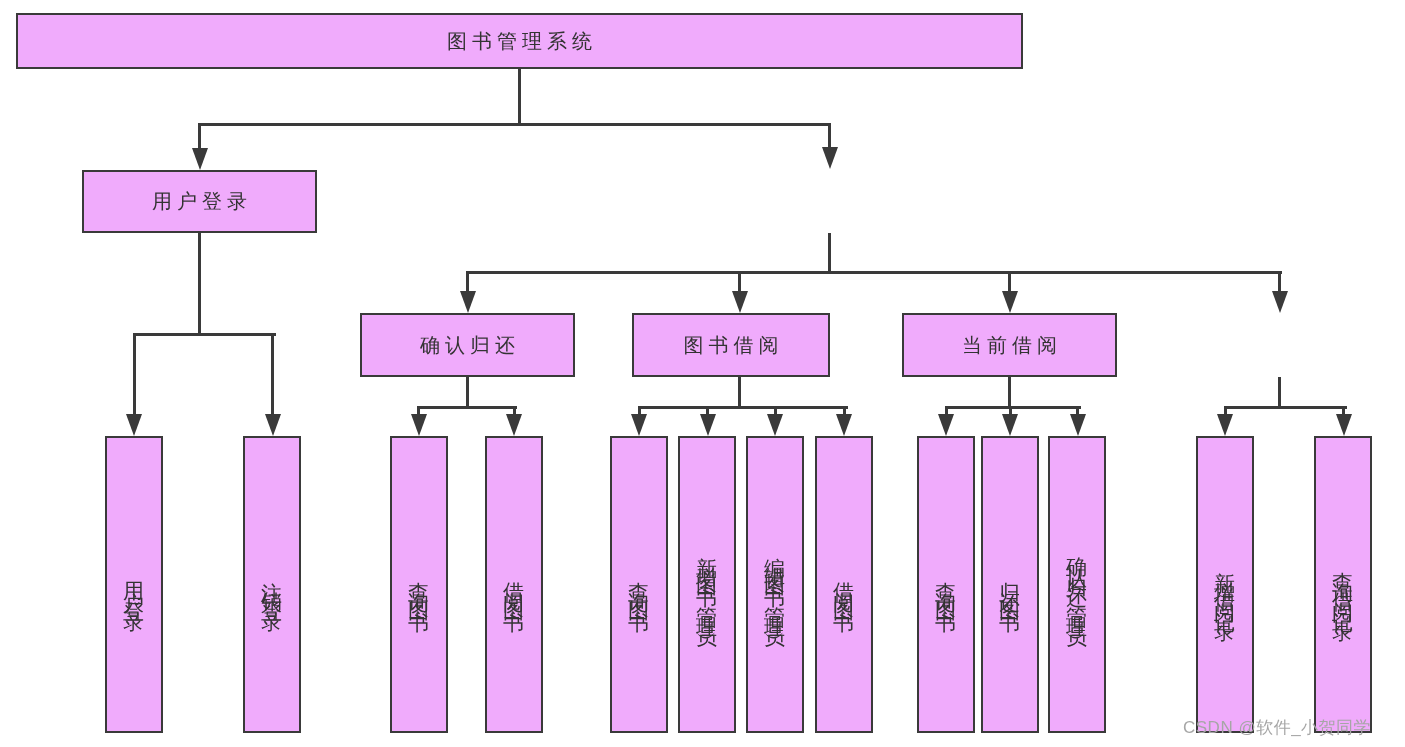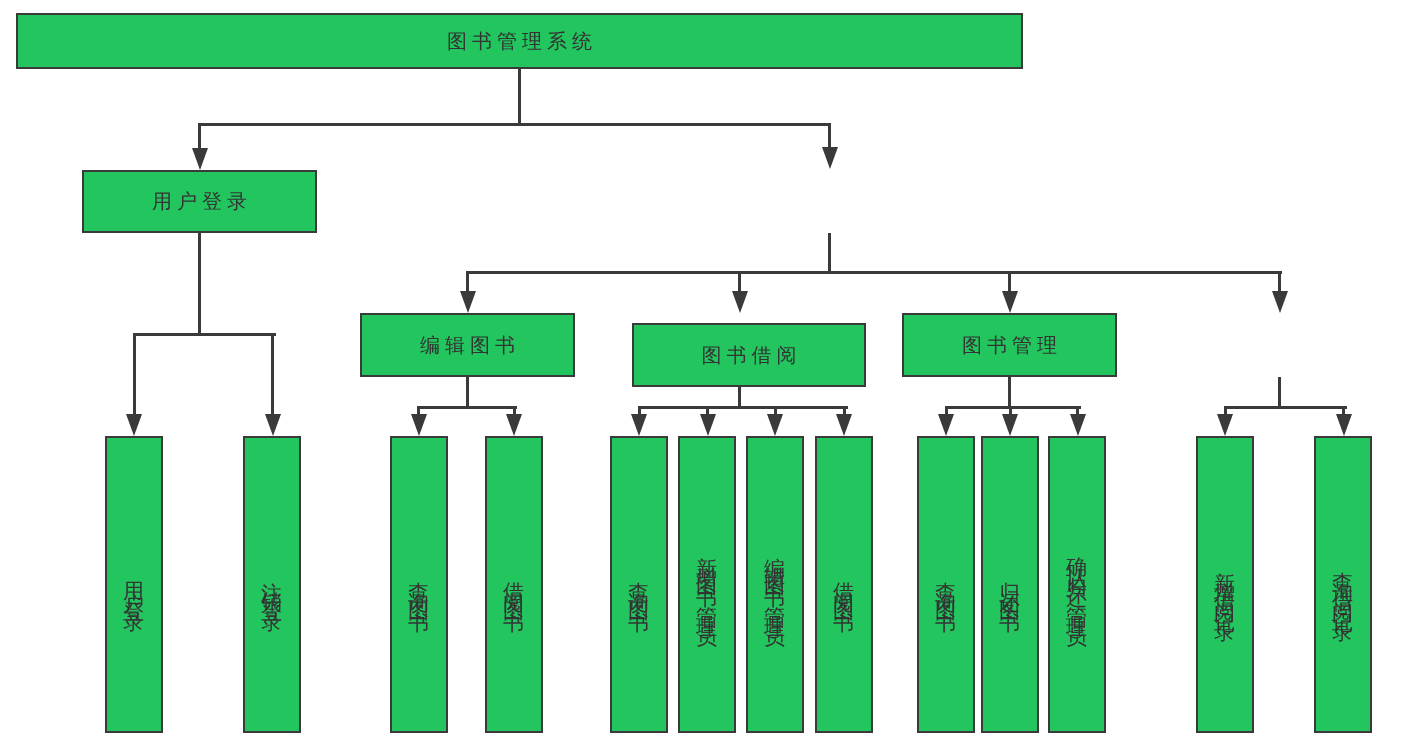--- a/index.html
+++ b/index.html
@@ -9,21 +9,21 @@
     --watermark:#a6a6a6;
     --background:#ffffff;
   }
   html,body{margin:0;padding:0;background:var(--background);}
   body{font-family:"Liberation Sans","DejaVu Sans",sans-serif;}
   .canvas{
     position:relative;width:1405px;height:747px;background:var(--background);
     overflow:hidden;
   }
   .box{
-    position:absolute;box-sizing:border-box;background:#22c55e;
+    position:absolute;box-sizing:border-box;background:#f0abfc;
     border:2.5px solid var(--box-border);
     display:flex;align-items:center;justify-content:center;
     color:var(--text);z-index:2;
   }
   .hlabel{
     font-size:20px;letter-spacing:5px;text-indent:5px;white-space:nowrap;
     color:var(--text);
   }
   .vlabel{
     writing-mode:vertical-rl;text-orientation:mixed;
@@ -73,27 +73,27 @@
   <div class="line" style="left:466px;top:271px;width:3px;height:24px;"></div>
   <div class="ah" style="left:459.5px;top:291px;"></div>
   <div class="line" style="left:738px;top:271px;width:3px;height:24px;"></div>
   <div class="ah" style="left:731.5px;top:291px;"></div>
   <div class="line" style="left:1008px;top:271px;width:3px;height:24px;"></div>
   <div class="ah" style="left:1001.5px;top:291px;"></div>
   <div class="line" style="left:1278px;top:271px;width:3px;height:24px;"></div>
   <div class="ah" style="left:1271.5px;top:291px;"></div>
 
   <div class="box" style="left:360px;top:313px;width:215px;height:64px;">
-    <span class="hlabel">编辑图书</span>
+    <span class="hlabel">确认归还</span>
   </div>
-  <div class="box" style="left:632px;top:323px;width:234px;height:64px;">
+  <div class="box" style="left:632px;top:313px;width:198px;height:64px;">
     <span class="hlabel">图书借阅</span>
   </div>
   <div class="box" style="left:902px;top:313px;width:215px;height:64px;">
-    <span class="hlabel">图书管理</span>
+    <span class="hlabel">当前借阅</span>
   </div>
 
   <div class="line" style="left:466px;top:377px;width:3px;height:32px;"></div>
   <div class="line" style="left:417px;top:406px;width:100px;height:3px;"></div>
   <div class="line" style="left:417px;top:406px;width:3px;height:12px;"></div>
   <div class="ah" style="left:410.5px;top:414px;"></div>
   <div class="line" style="left:512.5px;top:406px;width:3px;height:12px;"></div>
   <div class="ah" style="left:506px;top:414px;"></div>
 
   <div class="line" style="left:738px;top:377px;width:3px;height:32px;"></div>
@@ -160,13 +160,14 @@
     <span class="vlabel">确认归还（管理员）</span>
   </div>
 
   <div class="box" style="left:1196px;top:436px;width:58px;height:297px;">
     <span class="vlabel">新增借阅记录</span>
   </div>
   <div class="box" style="left:1314px;top:436px;width:58px;height:297px;">
     <span class="vlabel">查询借阅记录</span>
   </div>
 
+  <span class="watermark">CSDN @软件_小贺同学</span>
 </div>
 
 </body></html>

